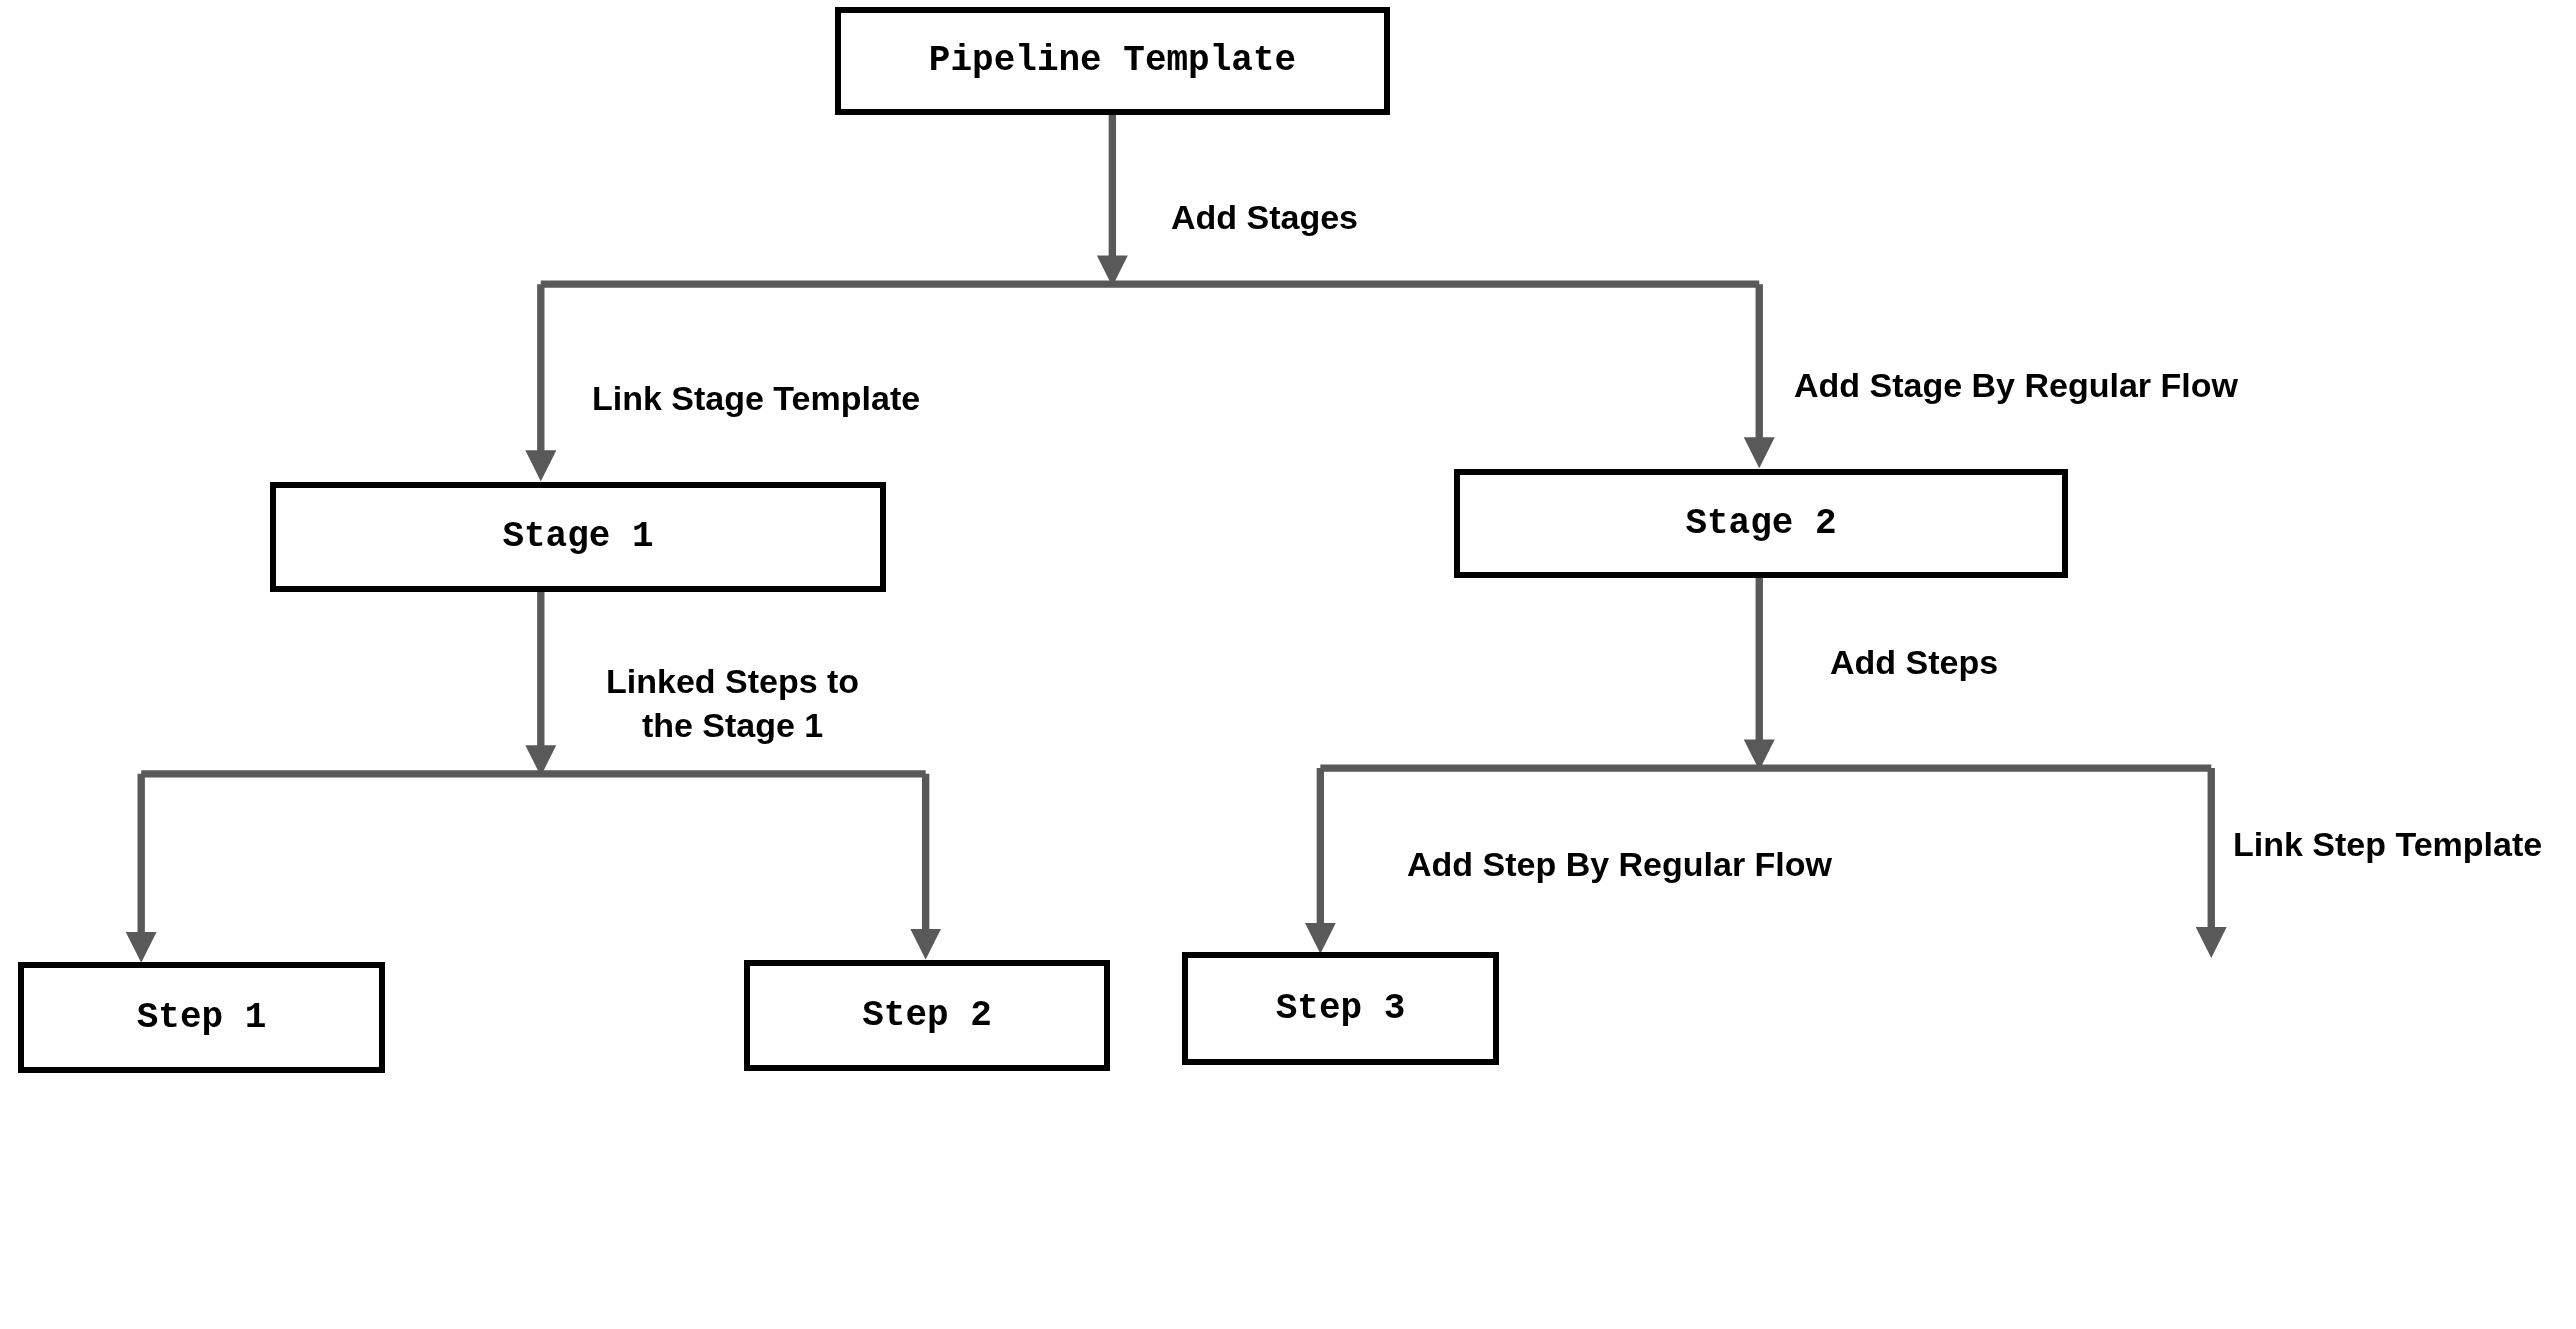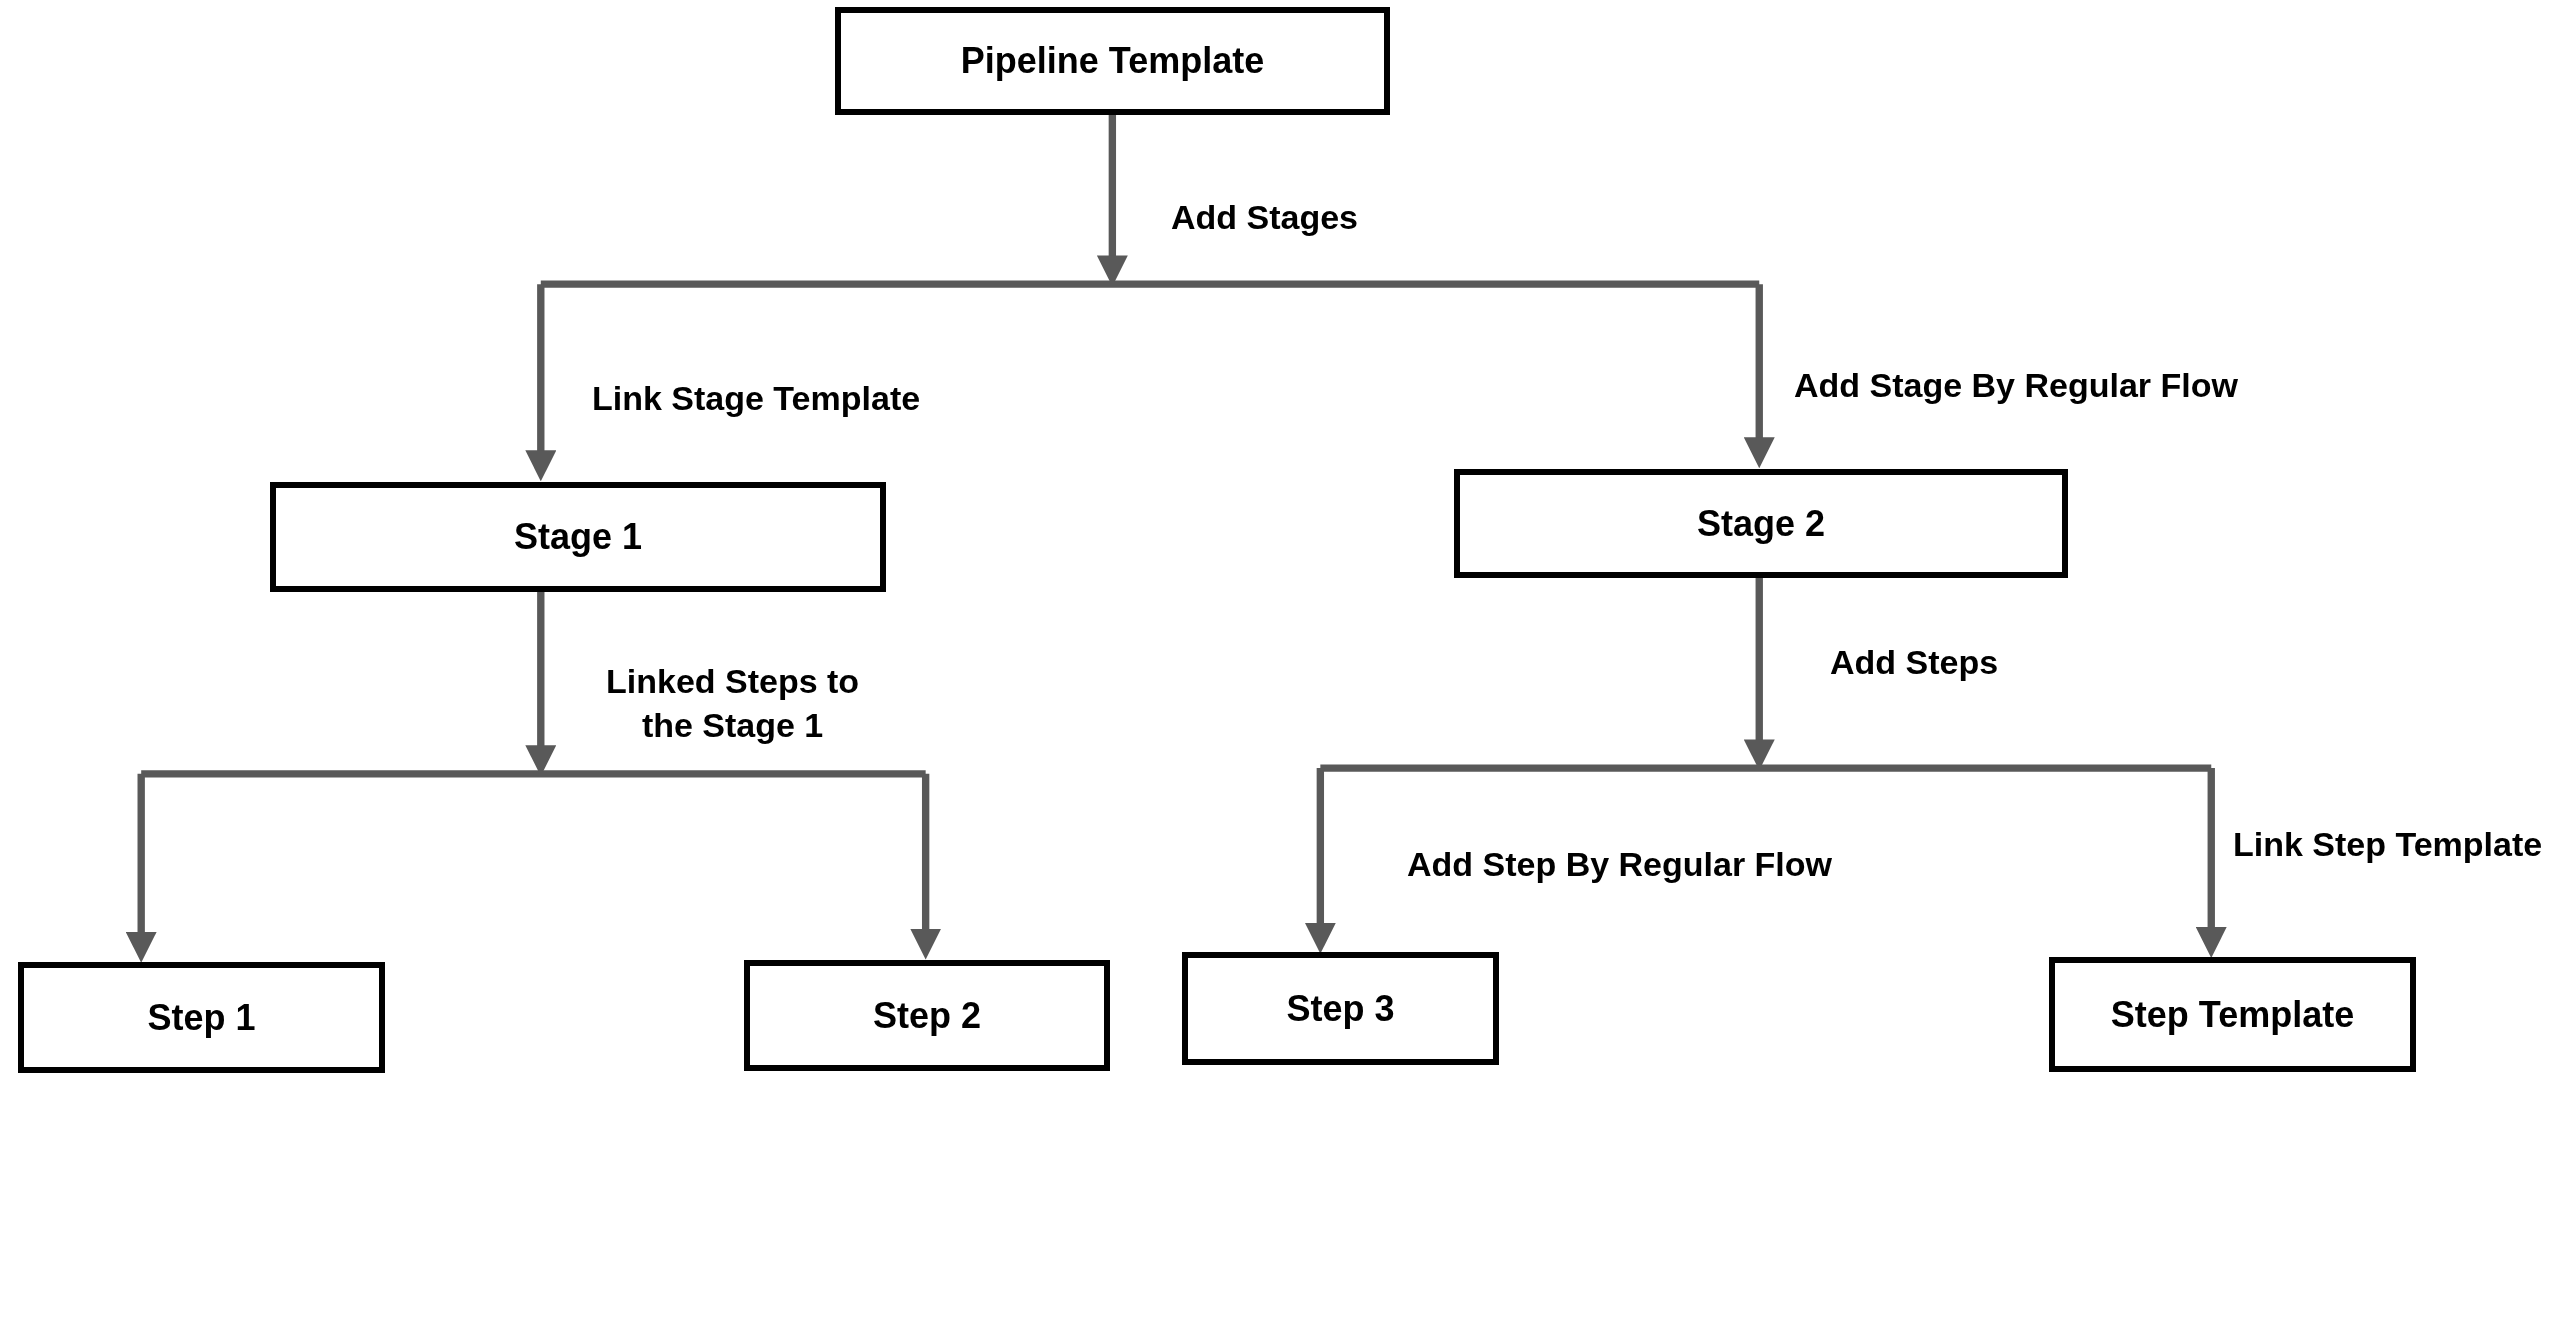--- a/index.html
+++ b/index.html
@@ -27,21 +27,21 @@
   .node {
     position: absolute;
     box-sizing: border-box;
     background: #ffffff;
     border: 6.6px solid #000000;
     display: flex;
     align-items: center;
     justify-content: center;
   }
   .node-label {
-    font-family: Liberation Sans, sans-serif;
+    font-family: Liberation Mono, monospace;
     font-weight: bold;
     font-size: 36px;
     color: #000000;
     line-height: 1.1;
     white-space: nowrap;
     text-align: center;
   }
   .edge-label {
     position: absolute;
     font-family: "Liberation Sans", sans-serif;
@@ -133,23 +133,20 @@
   </div>
 
   <div class="node" style="left:744px; top:960px; width:366px; height:111px;justify-content:center;">
     <span class="node-label">Step 2</span>
   </div>
 
   <div class="node" style="left:1182px; top:952px; width:317px; height:113px;">
     <span class="node-label">Step 3</span>
   </div>
 
-  <div class="node" style="left:2049px; top:957px; width:367px; height:115px;">
-    <span class="node-label">Step Template</span>
-  </div>
 
   <span class="edge-label" style="left:1171px; top:196px;">Add Stages</span>
 
   <span class="edge-label" style="left:1794px; top:364px;">Add Stage By Regular Flow</span>
 
   <span class="edge-label" style="left:592px; top:377px;">Link Stage Template</span>
 
   <span class="edge-label center" style="left:606px; top:660px;">Linked Steps to
 the Stage 1</span>
 

